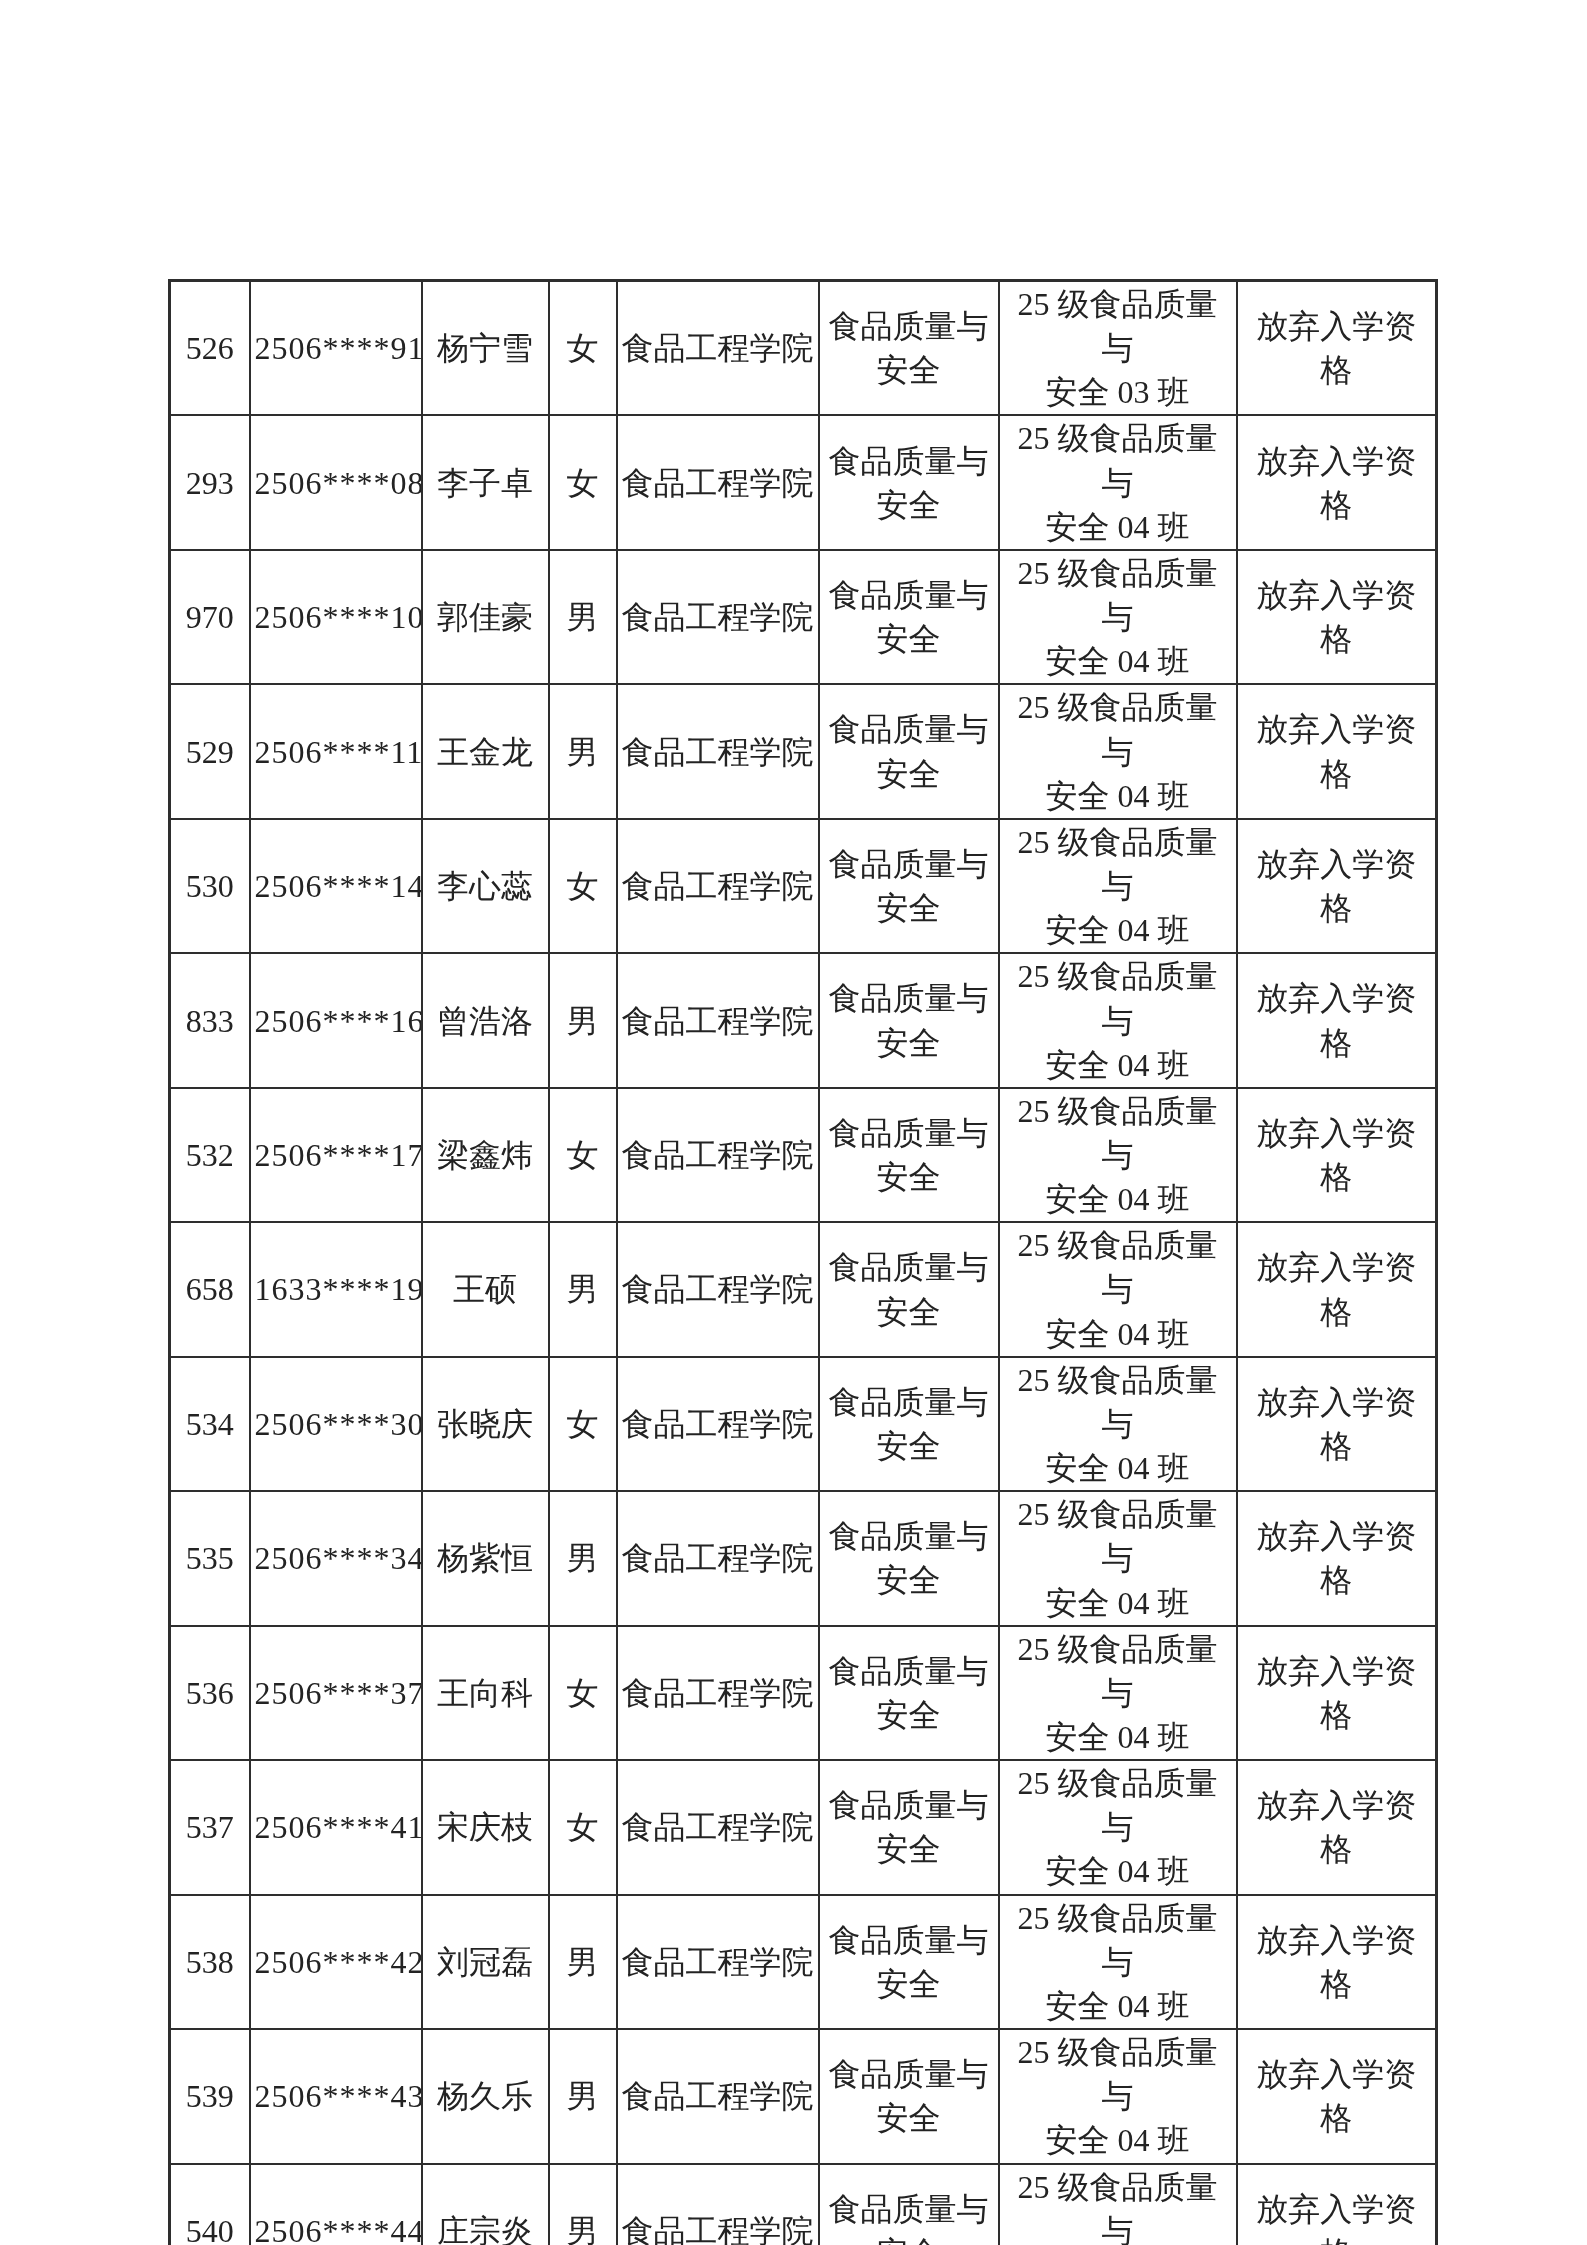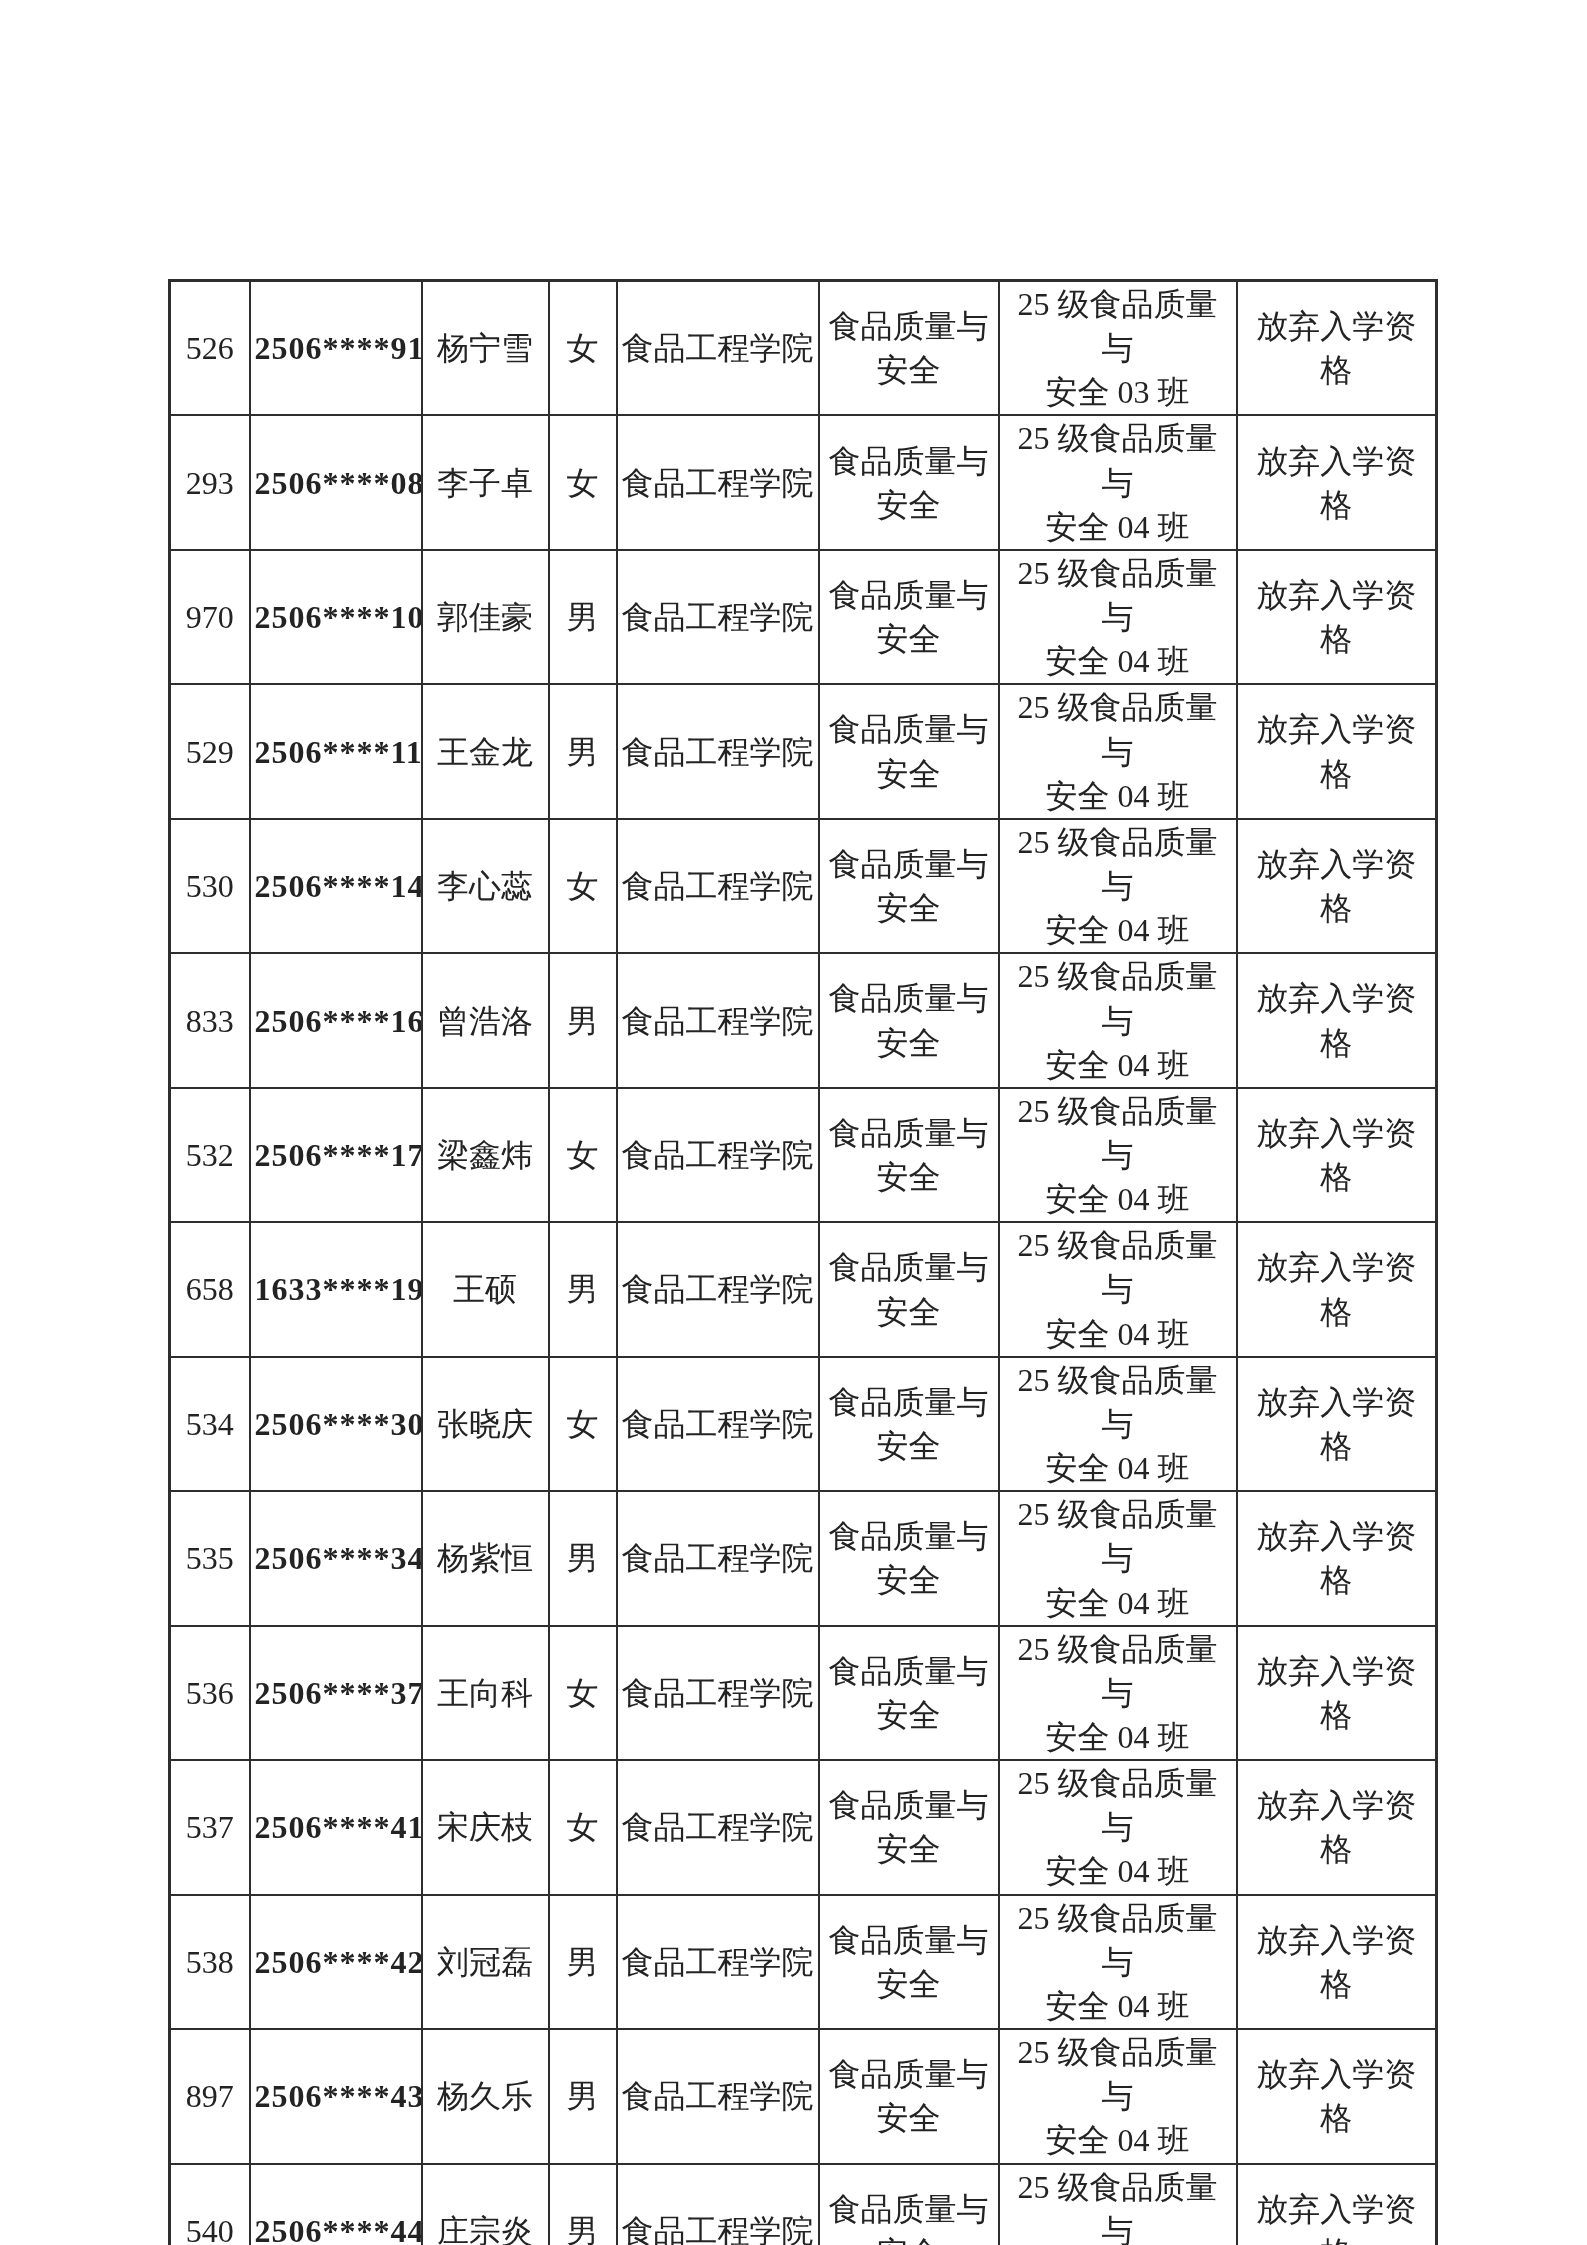--- a/index.html
+++ b/index.html
@@ -36,21 +36,21 @@
   table.roster td {
     border: 2px solid #2e2e2e;
     text-align: center;
     vertical-align: middle;
     height: 89px; 
     padding: 0 4px;
     line-height: 1.38;
     white-space: pre-line;
     overflow: hidden;
   }
-  td.c-id { letter-spacing: 1px; font-weight: bold; }
+  td.c-id { letter-spacing: 1px; }
 </style>
 </head>
 <body>
 
 <div class="sheet">
   <table class="roster">
     <colgroup>
       <col style="width:80px">
       <col style="width:172px">
       <col style="width:127px">
@@ -211,21 +211,21 @@
     <td class="c-name">刘冠磊</td>
     <td class="c-gender">男</td>
     <td class="c-college">食品工程学院</td>
     <td class="c-major">食品质量与
 安全</td>
     <td class="c-class">25 级食品质量与
 安全 04 班</td>
     <td class="c-status">放弃入学资格</td>
   </tr>
         <tr>
-    <td class="c-no">897</td>
+    <td class="c-no">539</td>
     <td class="c-id">2506****43</td>
     <td class="c-name">杨久乐</td>
     <td class="c-gender">男</td>
     <td class="c-college">食品工程学院</td>
     <td class="c-major">食品质量与
 安全</td>
     <td class="c-class">25 级食品质量与
 安全 04 班</td>
     <td class="c-status">放弃入学资格</td>
   </tr>

